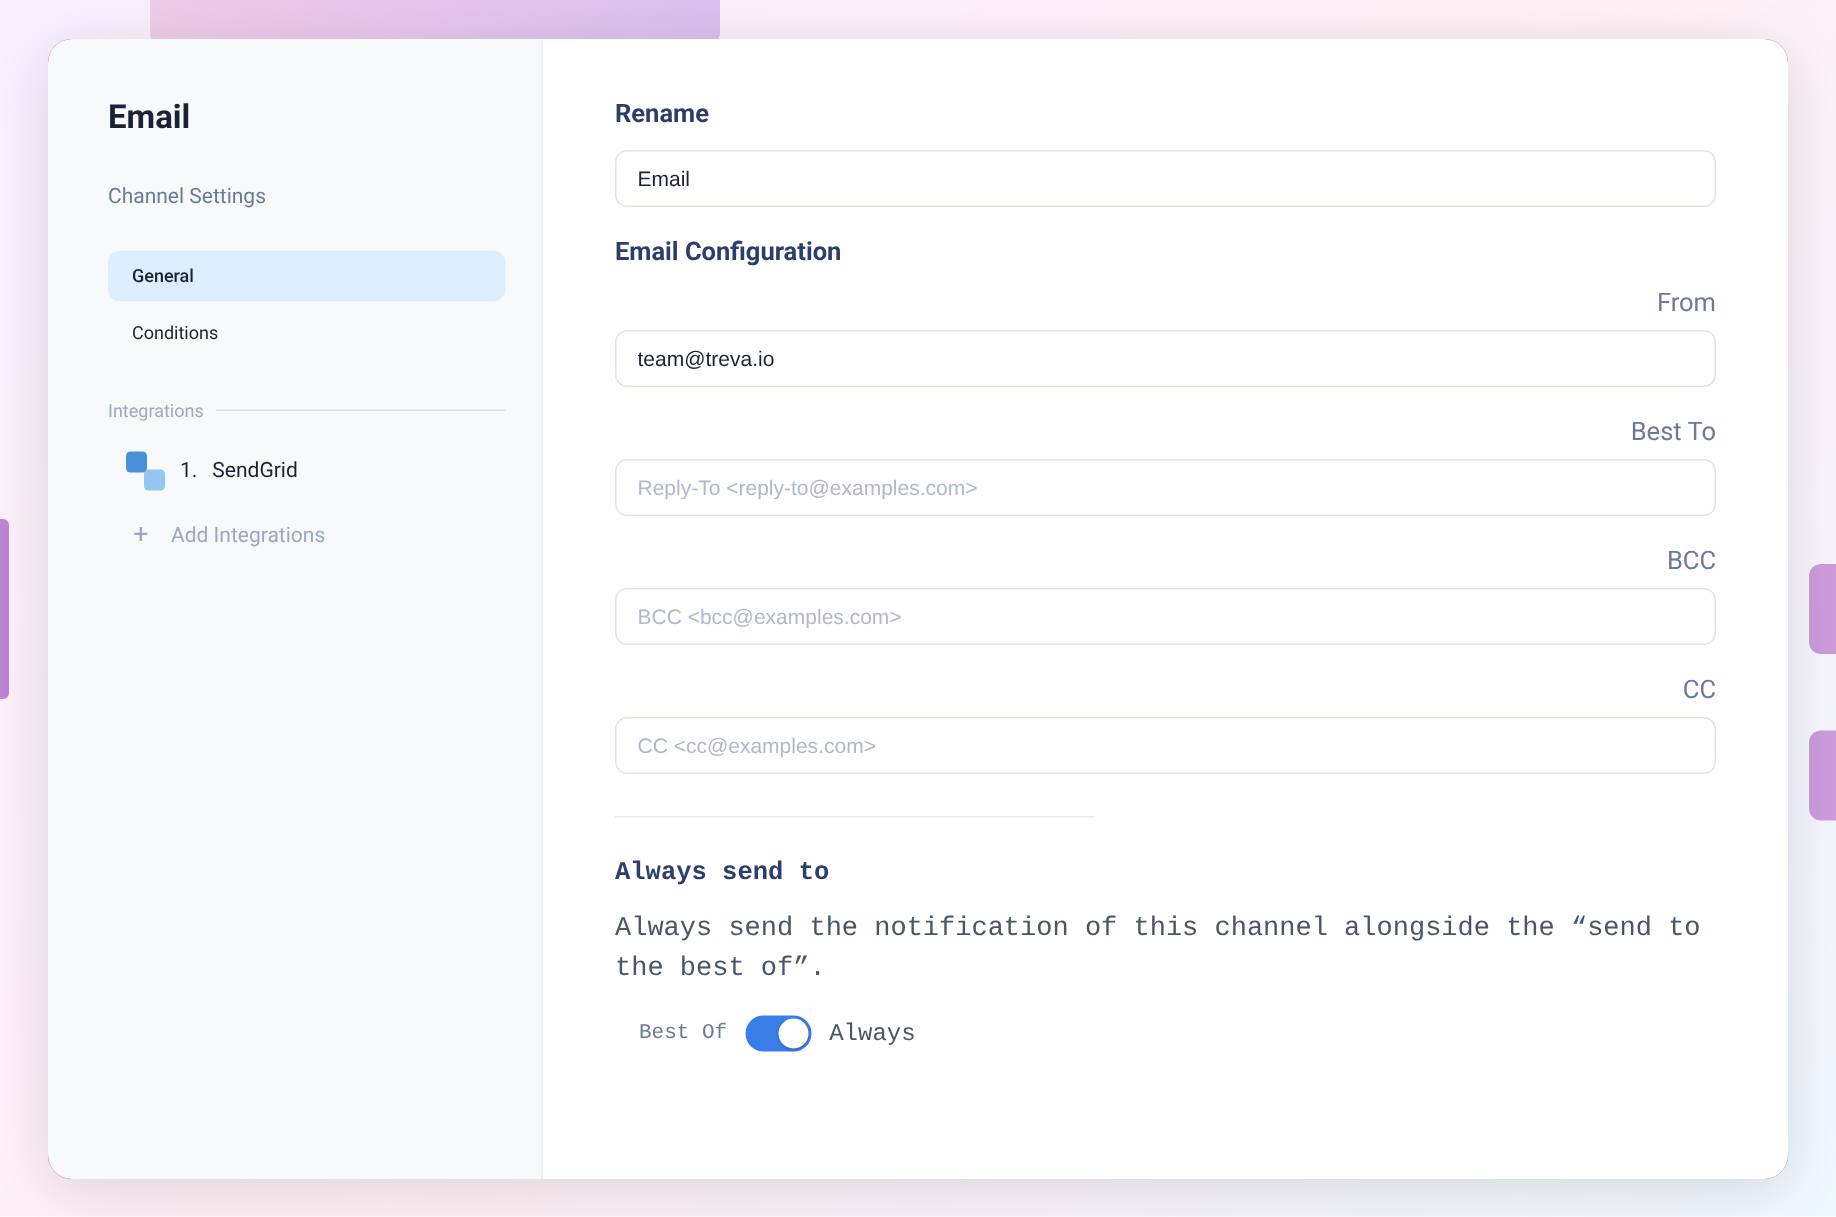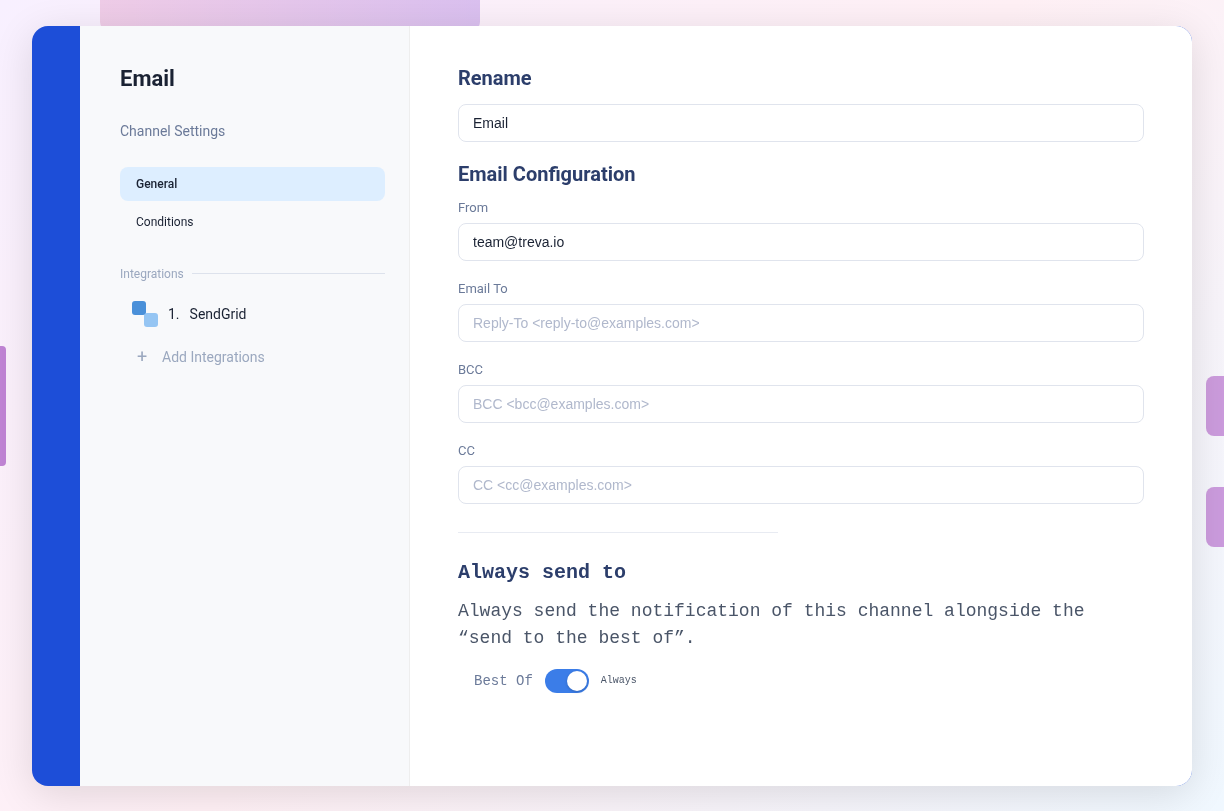--- a/index.html
+++ b/index.html
@@ -67,29 +67,28 @@
       left: 0;
       top: 50%;
       transform: translateY(-50%);
       width: 6px;
       height: 120px;
       background: #c084d4;
       border-radius: 0 4px 4px 0;
     }
 
     .main-card {
-      background: #1d4ed8;
+      background: #7f1d1d;
       border-radius: 16px;
       box-shadow: 0 8px 40px rgba(0,0,0,0.12);
       width: 1160px;
       height: 760px;
       display: flex;
       overflow: hidden;
       position: relative;
-      padding-left: 48px;
     }
 
     
     .sidebar {
       width: 330px;
       min-width: 330px;
       background: #f8f9fb;
       padding: 40px 24px 24px 40px;
       border-right: 1px solid #eee;
     }
@@ -211,39 +210,40 @@
 
     
     .main-content {
       flex: 1;
       padding: 40px 48px;
       overflow-y: auto;
       background: white;
     }
 
     .section-title {
-      font-size: 20px;
+      font-size: 17px;
       font-weight: 700;
       color: #2c3e6b;
       margin-bottom: 14px;
     }
 
     .section-title.first {
       margin-top: 0;
     }
 
     .form-group {
       margin-bottom: 20px;
     }
 
     .form-label {
-      font-size: 13px;
+      font-size: 17px;
       color: #6b7a99;
       margin-bottom: 8px;
       display: block;
+      text-align: right;
     }
 
     .form-input {
       width: 100%;
       padding: 10px 14px;
       border: 1.5px solid #e0e4ed;
       border-radius: 8px;
       font-size: 14px;
       color: #1a2233;
       background: white;
@@ -304,21 +304,21 @@
       width: 20px;
       height: 20px;
       background: white;
       border-radius: 50%;
       top: 2px;
       right: 2px;
       box-shadow: 0 1px 3px rgba(0,0,0,0.2);
     }
 
     .always-text {
-      font-size: 10px;
+      font-size: 16px;
       color: #4a5568;
     }
   </style>
 </head>
 <body>
 
 <div class="page-wrapper">
 
   <div class="bg-element-top"></div>
   <div class="left-edge"></div>
@@ -366,21 +366,21 @@
 
       <div>
         <div class="section-title">Email Configuration</div>
 
         <div class="form-group">
           <label class="form-label">From</label>
           <input type="text" class="form-input" value="team@treva.io" style="">
         </div>
 
         <div class="form-group">
-          <label class="form-label">Email To</label>
+          <label class="form-label">Best To</label>
           <input type="text" class="form-input" placeholder="Reply-To &lt;reply-to@examples.com&gt;" style="">
         </div>
 
         <div class="form-group">
           <label class="form-label">BCC</label>
           <input type="text" class="form-input" placeholder="BCC &lt;bcc@examples.com&gt;" style="">
         </div>
 
         <div class="form-group">
           <label class="form-label">CC</label>

